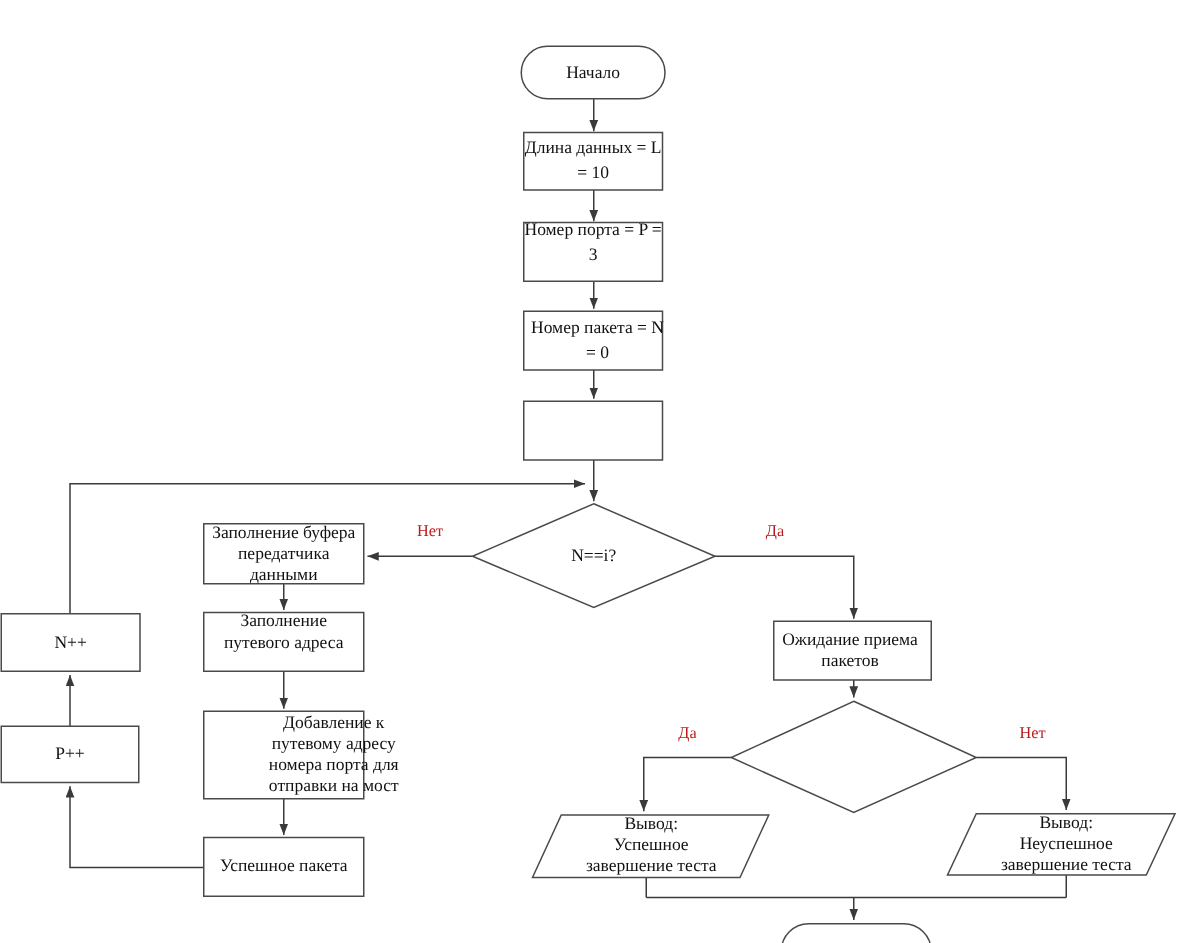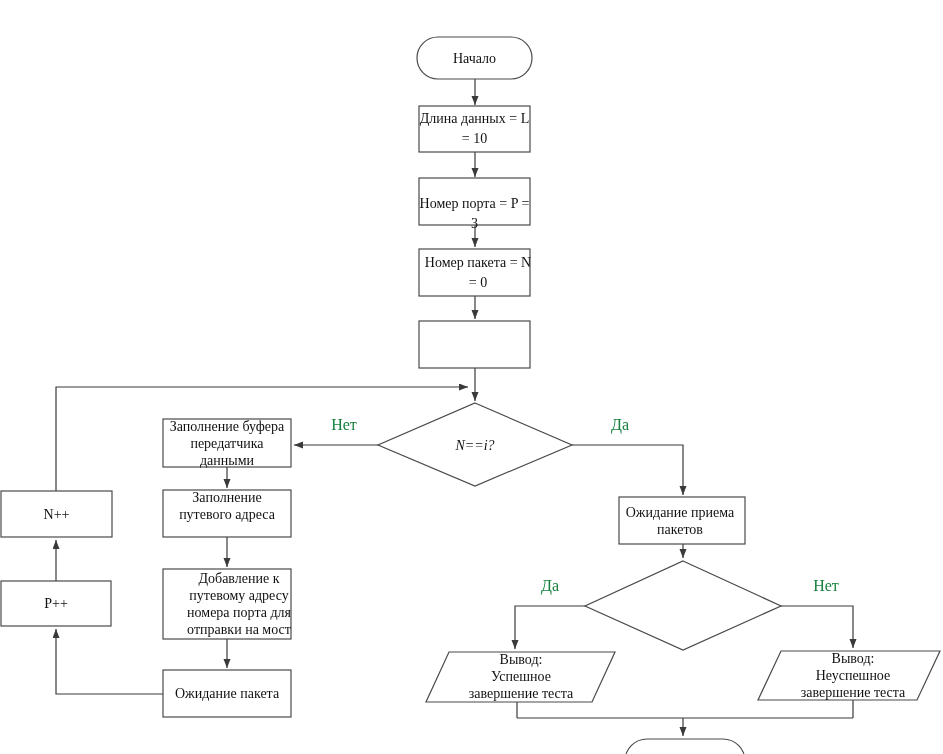--- a/index.html
+++ b/index.html
@@ -23,22 +23,22 @@
     font-size: 14px;
     line-height: 17px;
     color: #111111;
   }
   .lbl.wide { line-height: 20px; }
   .branch {
     position: absolute;
     display: flex;
     align-items: center;
     justify-content: center;
-    font-size: 16px;
-    color: #15803d;
+    font-size: 13px;
+    color: #b91c1c;
   }
 </style>
 </head>
 <body>
 
 <div class="canvas">
 
   <svg width="943" height="754" viewBox="0 0 943 754">
     <defs>
       <marker id="arrowhead" markerUnits="userSpaceOnUse" markerWidth="10" markerHeight="8" refX="9" refY="3.5" orient="auto">
@@ -86,35 +86,35 @@
       <polygon points="683,527 781,572 683,616 585,572"></polygon>
       <polygon points="449,618 615,618 592,668 426,668"></polygon>
       <polygon points="781,617 940,617 917,666 758,666"></polygon>
       <rect x="625" y="705" width="120" height="45" rx="22"></rect>
     </g>
   </svg>
 
   <div class="lbl" style="left:417px;top:3px;width:115px;height:42px;">Начало</div>
   <div class="lbl wide" style="left:419px;top:72px;width:111px;height:46px;border-radius:13px;">Длина данных = L
 = 10</div>
-  <div class="lbl wide" style="left:419px;top:161px;width:111px;height:37px;">Номер порта = P =
+  <div class="lbl wide" style="left:419px;top:142px;width:111px;height:37px;">Номер порта = P =
 3</div>
   <div class="lbl wide" style="left:419px;top:215px;width:118px;height:47px;">Номер пакета = N
 = 0</div>
-  <div class="lbl" style="left:420px;top:392px;width:110px;height:38px;font-style:italic;">N==i?</div>
+  <div class="lbl" style="left:420px;top:392px;width:110px;height:38px;">N==i?</div>
   <div class="lbl" style="left:161px;top:386px;width:132px;height:46px;">Заполнение буфера
 передатчика
 данными</div>
   <div class="lbl" style="left:163px;top:456px;width:128px;height:31px;font-family:Liberation Serif, serif;">Заполнение
 путевого адреса</div>
-  <div class="lbl" style="left:163px;top:536px;width:152px;height:68px;">Добавление к
+  <div class="lbl" style="left:163px;top:536px;width:152px;height:68px;padding-left:28px;">Добавление к
 путевому адресу
 номера порта для
 отправки на мост</div>
-  <div class="lbl" style="left:163px;top:636px;width:128px;height:47px;">Ожидание пакета</div>
+  <div class="lbl" style="left:163px;top:636px;width:128px;height:47px;">Успешное пакета</div>
   <div class="lbl" style="left:1px;top:457px;width:111px;height:46px;">N++</div>
   <div class="lbl" style="left:1px;top:547px;width:110px;height:45px;">P++</div>
   <div class="lbl" style="left:619px;top:463px;width:122px;height:47px;">Ожидание приема
 пакетов</div>
   <div class="lbl" style="left:440px;top:617px;width:162px;height:51px;">Вывод:
 Успешное
 завершение теста</div>
   <div class="lbl" style="left:772px;top:616px;width:162px;height:51px;">Вывод:
 Неуспешное
 завершение теста</div>

